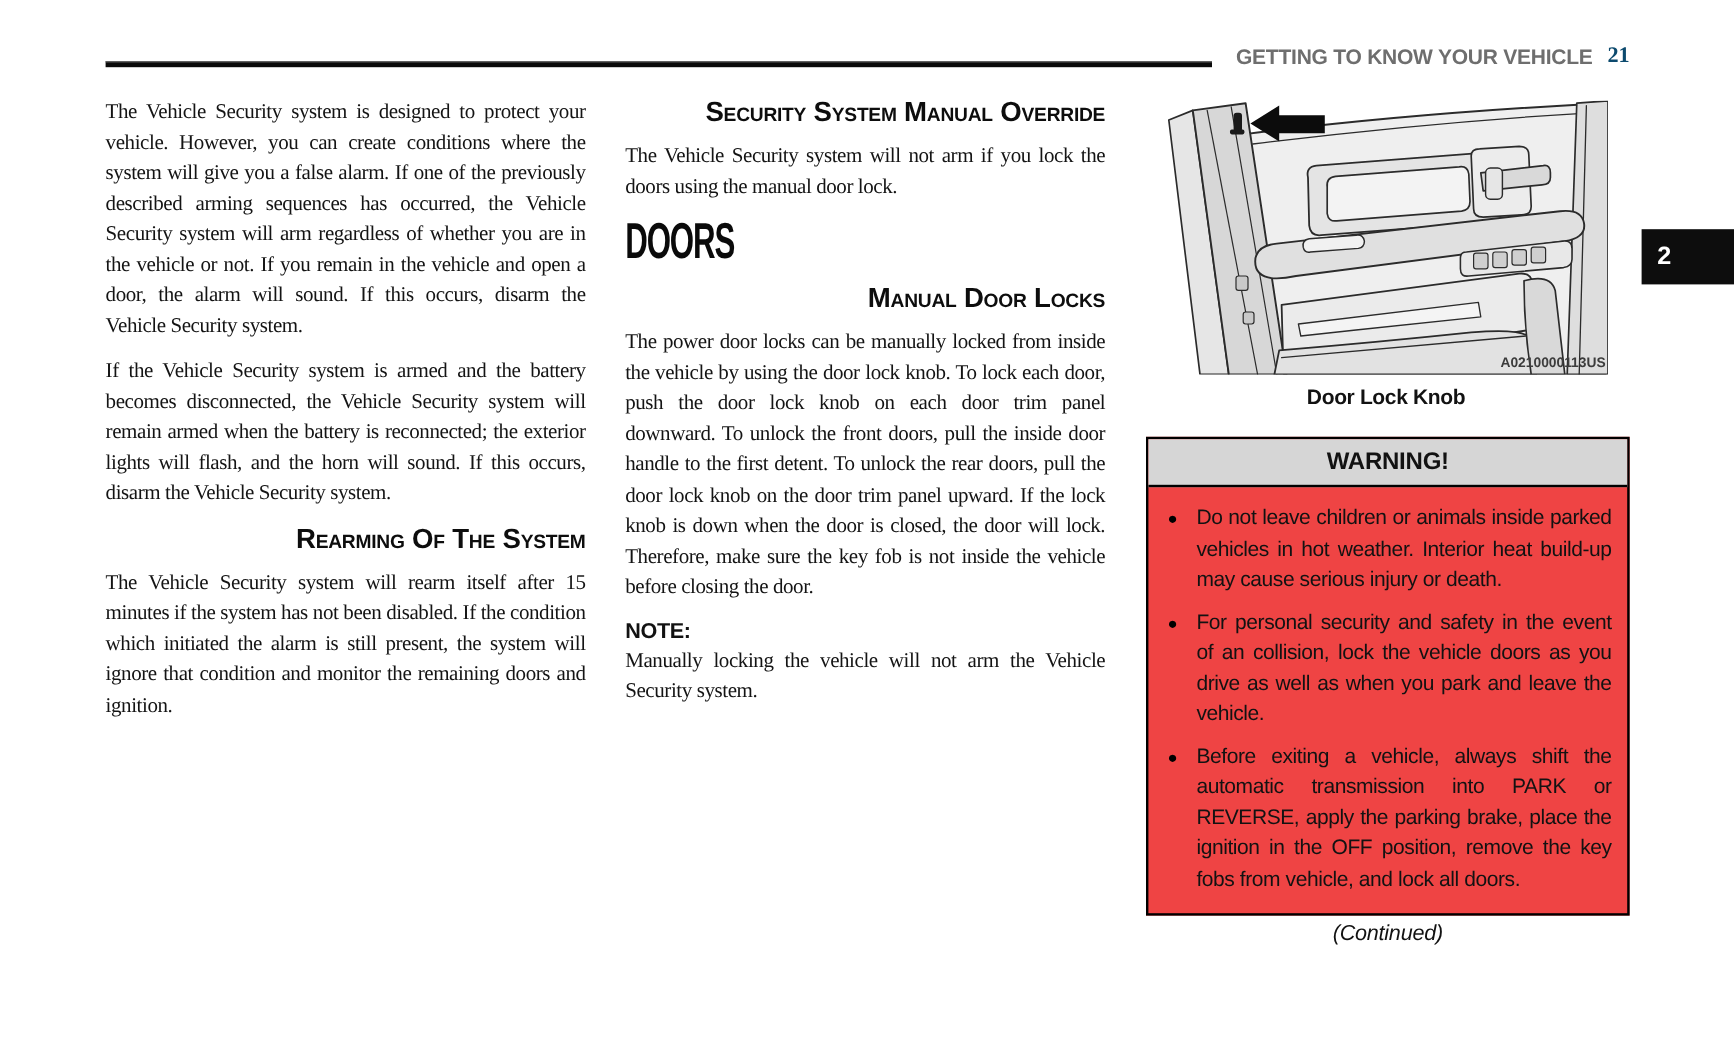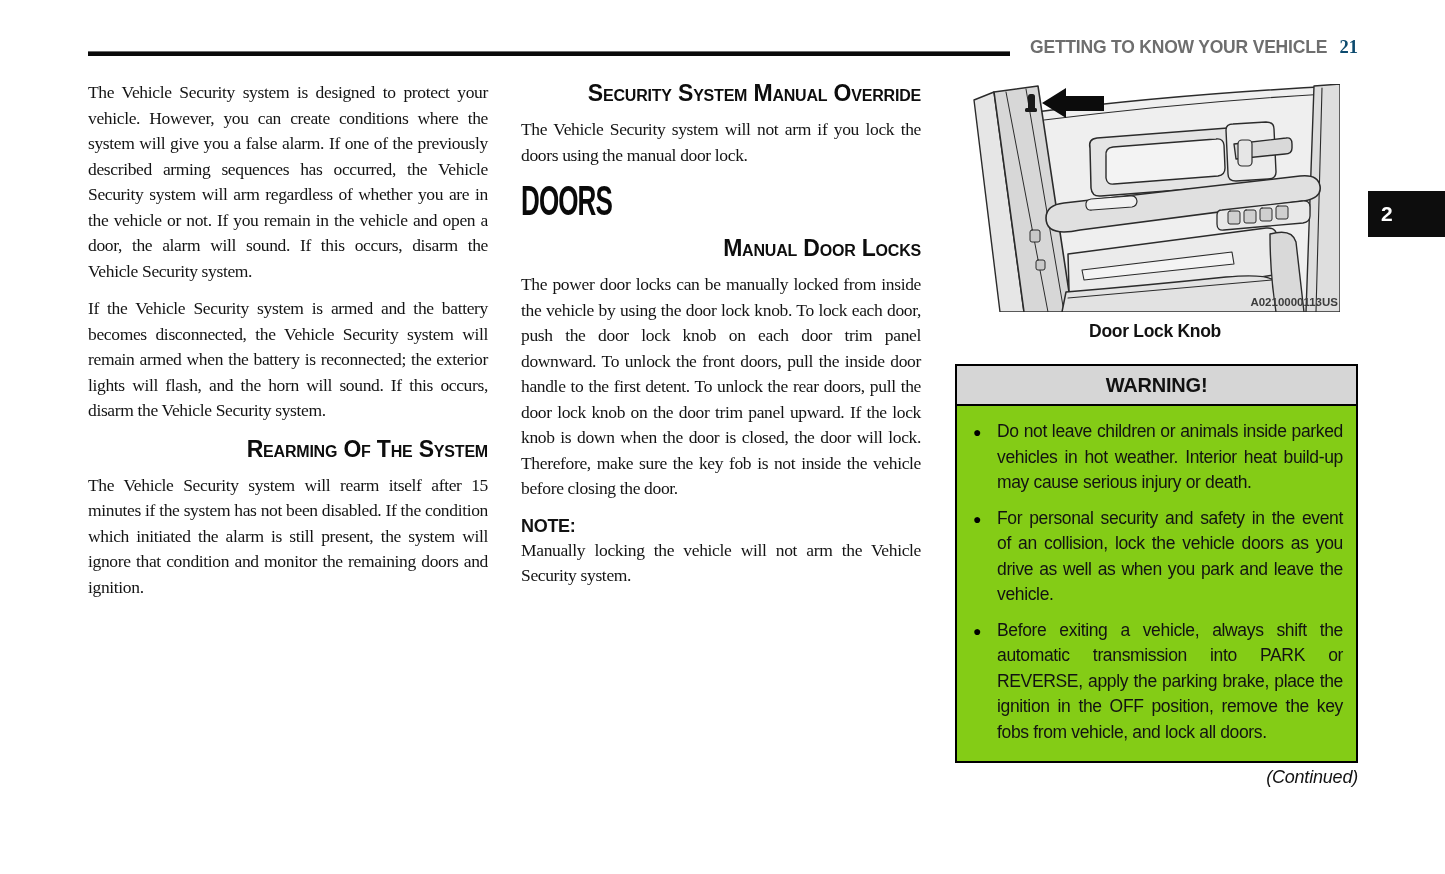--- a/index.html
+++ b/index.html
@@ -47,34 +47,34 @@
   }
   p.note-label { font-weight:bold; font-size:18px; letter-spacing:-0.3px; margin:14px 0 1px; }
   
   .figure-wrap { width:370px; margin-left:15px; }
   .figure-wrap svg { display:block; width:370px; height:228px; }
   .figure-caption {
     width:370px; margin-left:15px; margin-top:9px;
     text-align:center; font-weight:bold; font-size:17.5px; letter-spacing:-0.3px;
   }
   
-  .warning-box { margin-top:22px; border:2px solid #000; background:#84cc16; }
+  .warning-box { margin-top:22px; border:2px solid #000; background:#ef4444; }
   .warning-header {
     background:#d6d6d6; border-bottom:2px solid #000; text-align:center;
     font-weight:bold; font-size:20px; letter-spacing:-0.2px; padding:8px 0 7px;
   }
   .warning-body { padding:13px 13px 16px 11px; }
   .bullet-item {
     position:relative; padding-left:29px; margin-bottom:10px;
     font-size:17.5px; line-height:25.5px; letter-spacing:-0.35px; text-align:justify;
   }
   .bullet-item:last-child { margin-bottom:0; }
   .bullet-glyph { position:absolute; left:5px; top:1px; font-size:14px; color:#000; }
   .continued-note {
-    width:403px; text-align:right; font-style:italic; font-size:18px;
+    width:403px; text-align:center; font-style:italic; font-size:18px;
     margin-top:4px; letter-spacing:-0.2px;
   }
   svg text { font-family:"Liberation Sans", sans-serif; }
 </style>
 </head>
 <body>
 
 <div class="header-rule"></div>
 <div class="header-bar">
   <span class="header-title">GETTING TO KNOW YOUR VEHICLE</span>

